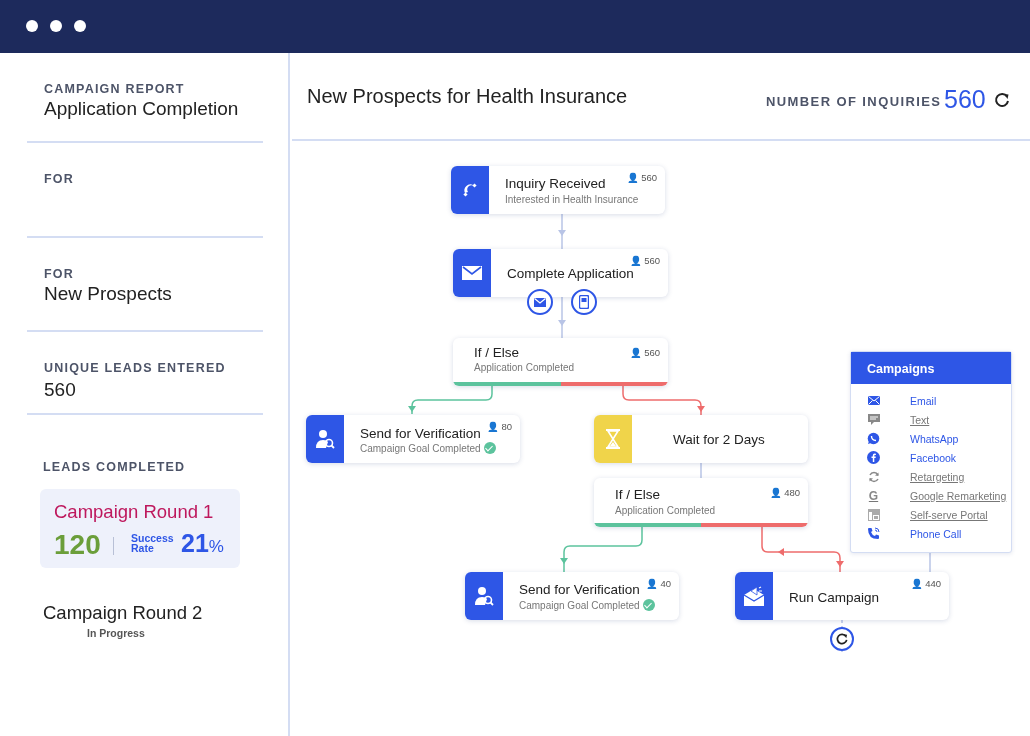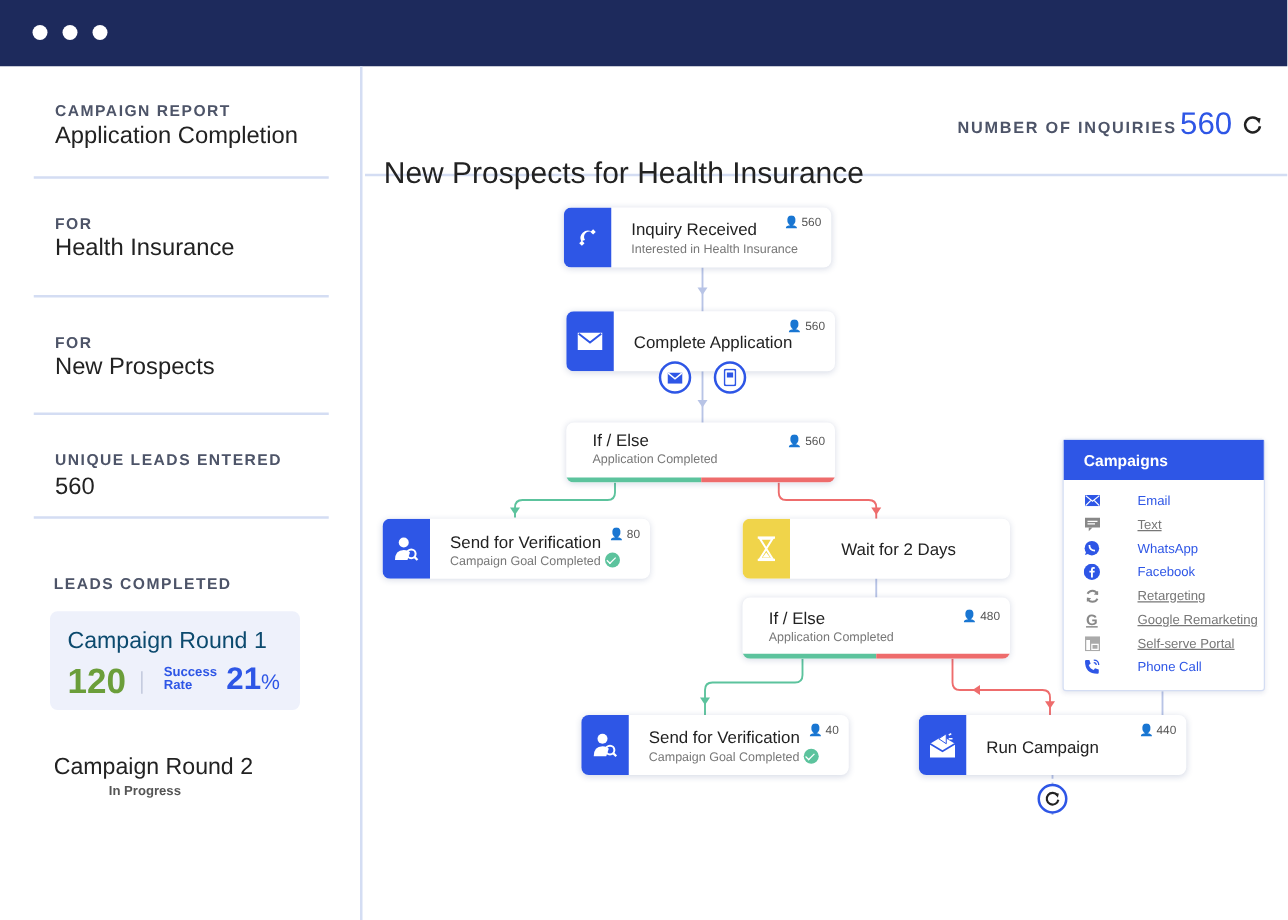--- a/index.html
+++ b/index.html
@@ -8,32 +8,32 @@
 
   .topbar { position: absolute; left: 0; top: 0; width: 1030px; height: 53px; background: #1d2a5c; }
   .dot { position: absolute; top: 20px; width: 12px; height: 12px; border-radius: 50%; background: #fff; }
 
   .sidebar { position: absolute; left: 0; top: 53px; width: 290px; height: 683px; border-right: 2px solid #d4ddf3; }
   .sb-section { position: absolute; left: 27px; width: 236px; border-bottom: 2px solid #d4ddf3; }
   .sb-label { position: absolute; left: 17px; font-size: 12.5px; letter-spacing: 1.2px; color: #4d5468; font-weight: bold; }
   .sb-value { position: absolute; left: 17px; font-size: 19px; color: #222; }
 
   .goal-card { position: absolute; left: 40px; top: 489px; width: 200px; height: 79px; background: #eef1fb; border-radius: 6px; }
-  .goal-title { position: absolute; left: 14px; top: 12px; font-size: 18.5px; color: #0c4a6e; }
+  .goal-title { position: absolute; left: 14px; top: 12px; font-size: 18.5px; color: #be185d; }
   .goal-count { position: absolute; left: 14px; top: 40px; font-size: 28px; font-weight: bold; color: #6b9e3a; text-align: right; }
   .goal-sep { position: absolute; left: 73px; top: 48px; width: 1px; height: 18px; background: #b8c0d6; }
   .goal-rate-label { position: absolute; left: 91px; top: 44px; font-size: 10.5px; line-height: 10px; color: #2e56e6; font-weight: bold; }
   .goal-rate { position: absolute; left: 141px; top: 40px; font-size: 25px; color: #2e56e6; font-weight: bold; }
   .goal-rate .pct { font-size: 17px; font-weight: normal; }
 
   .round2-title { position: absolute; left: 43px; top: 602px; font-size: 18.5px; color: #222; }
   .round2-status { position: absolute; left: 43px; top: 627px; font-size: 10.5px; color: #555; font-weight: bold; margin-left: 44px; }
 
   .main-header { position: absolute; left: 292px; top: 53px; width: 738px; height: 88px; border-bottom: 2px solid #d4ddf3; }
-  .page-title { position: absolute; left: 15px; top: 32px; font-size: 24px; color: #222; margin-top: 40px; }
+  .page-title { position: absolute; left: 15px; top: 32px; font-size: 20px; color: #222; }
   .inq-label { position: absolute; left: 474px; top: 41px; font-size: 13px; letter-spacing: 1.4px; color: #4d5468; font-weight: bold; }
   .inq-value { position: absolute; left: 652px; top: 32px; font-size: 25px; color: #2e56e6; }
   .refresh-btn { position: absolute; left: 701px; top: 38px; width: 18px; height: 18px; }
   svg.wires { position: absolute; left: 0; top: 0; width: 1030px; height: 736px; pointer-events: none; }
 
   .node { position: absolute; background: #fff; border-radius: 6px; box-shadow: 0 1px 5px rgba(40,60,120,0.18); overflow: hidden; }
   .node-icon { position: absolute; left: 0; top: 0; bottom: 0; width: 38px; background: #2e56e6; display: flex; align-items: center; justify-content: center; }
   .node-icon.yellow { background: #f0d44a; }
   .node-title { position: absolute; font-size: 13.5px; color: #222; white-space: nowrap; }
   .node-sub { position: absolute; font-size: 10px; color: #777; white-space: nowrap; }
@@ -63,21 +63,20 @@
 </div>
 
 <div class="sidebar"></div>
 
 <div class="sb-section" style="top:53px;height:90px">
   <div class="sb-label" style="top:29px">CAMPAIGN REPORT</div>
   <div class="sb-value" style="top:45px">Application Completion</div>
 </div>
 <div class="sb-section" style="top:143px;height:95px">
   <div class="sb-label" style="top:29px">FOR</div>
-  <div class="sb-value" style="top:45px">Health Insurance</div>
 </div>
 <div class="sb-section" style="top:238px;height:94px">
   <div class="sb-label" style="top:29px">FOR</div>
   <div class="sb-value" style="top:45px">New Prospects</div>
 </div>
 <div class="sb-section" style="top:332px;height:83px">
   <div class="sb-label" style="top:29px">UNIQUE LEADS ENTERED</div>
   <div class="sb-value" style="top:47px">560</div>
 </div>
 

